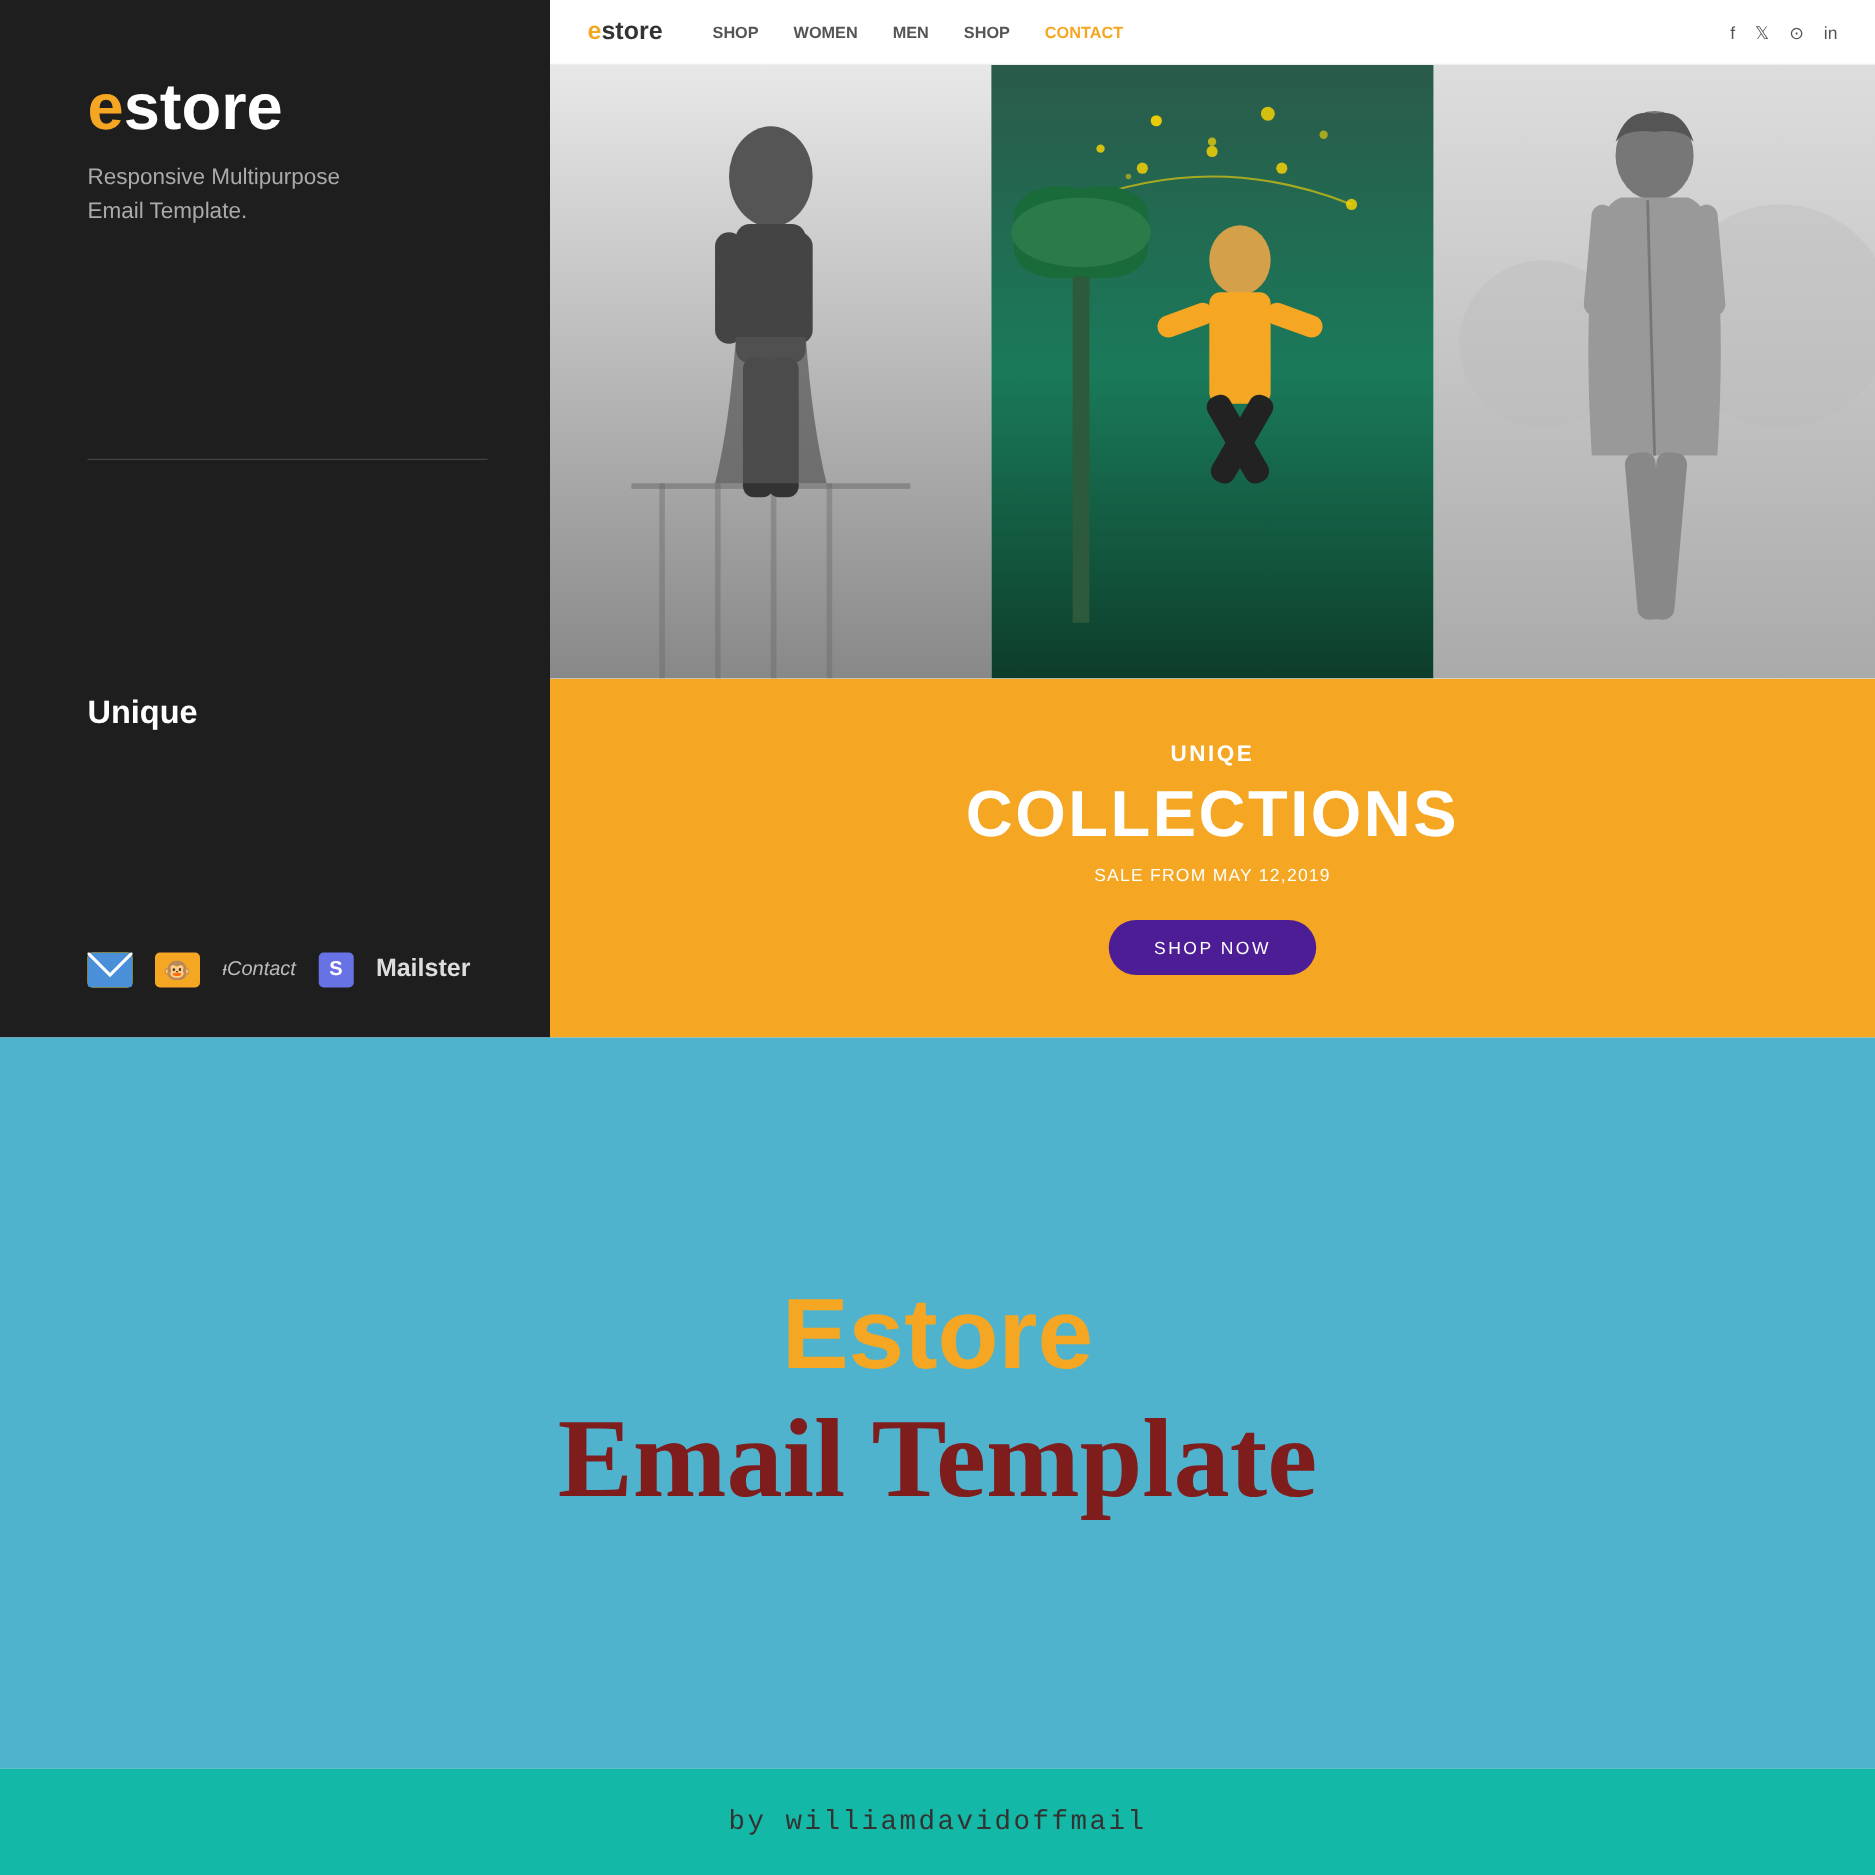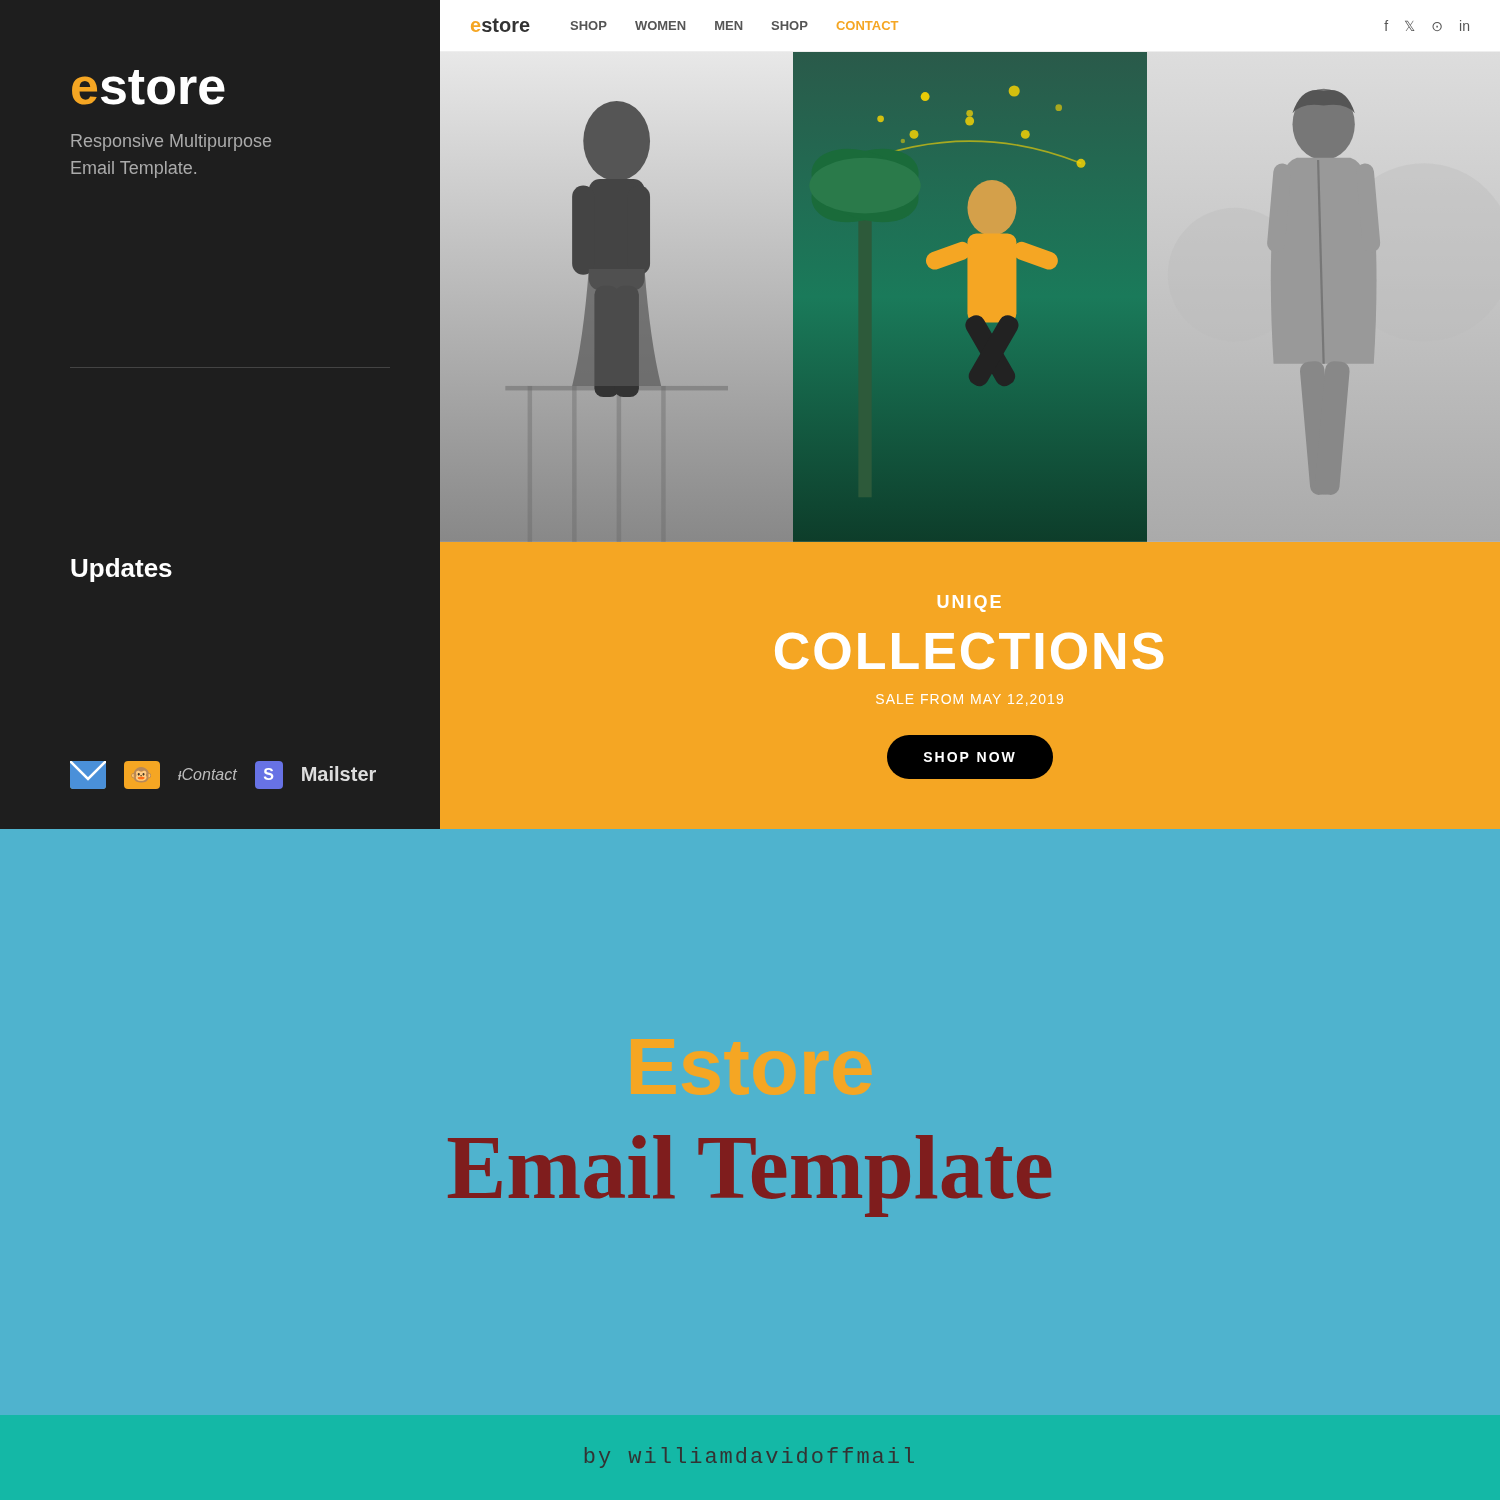--- a/index.html
+++ b/index.html
@@ -252,25 +252,25 @@
 
     .banner-date {
       font-size: 14px;
       color: #fff;
       letter-spacing: 1px;
       margin-bottom: 28px;
     }
 
     .shop-btn {
       display: inline-block;
-      background: #000000;
+      background: #4c1d95;
       color: #fff;
       padding: 14px 36px;
       font-size: 14px;
-      font-weight: bold;
+      font-weight: normal;
       letter-spacing: 2px;
       border-radius: 30px;
       cursor: pointer;
     }
 
     
     .bottom-section {
       flex: 1;
       background: #4fb3ce;
       display: flex;
@@ -326,21 +326,21 @@
         </div>
         <div class="brand-tagline">
           <span>Responsive Multipurpose</span><br>
           <span>Email Template.</span>
         </div>
       </div>
 
       <hr class="divider-line">
 
       <div class="feature-section">
-        <div class="feature-title">Updates</div>
+        <div class="feature-title">Unique</div>
       </div>
 
       <div class="providers-area">
 
         <div class="provider-icon icon-mailchimp">
           <svg width="36" height="28" viewBox="0 0 36 28">
             <rect width="36" height="28" rx="3" fill="#4A90D9"></rect>
             <polyline points="0,0 18,18 36,0" fill="none" stroke="#fff" stroke-width="2.5"></polyline>
           </svg>
         </div>

